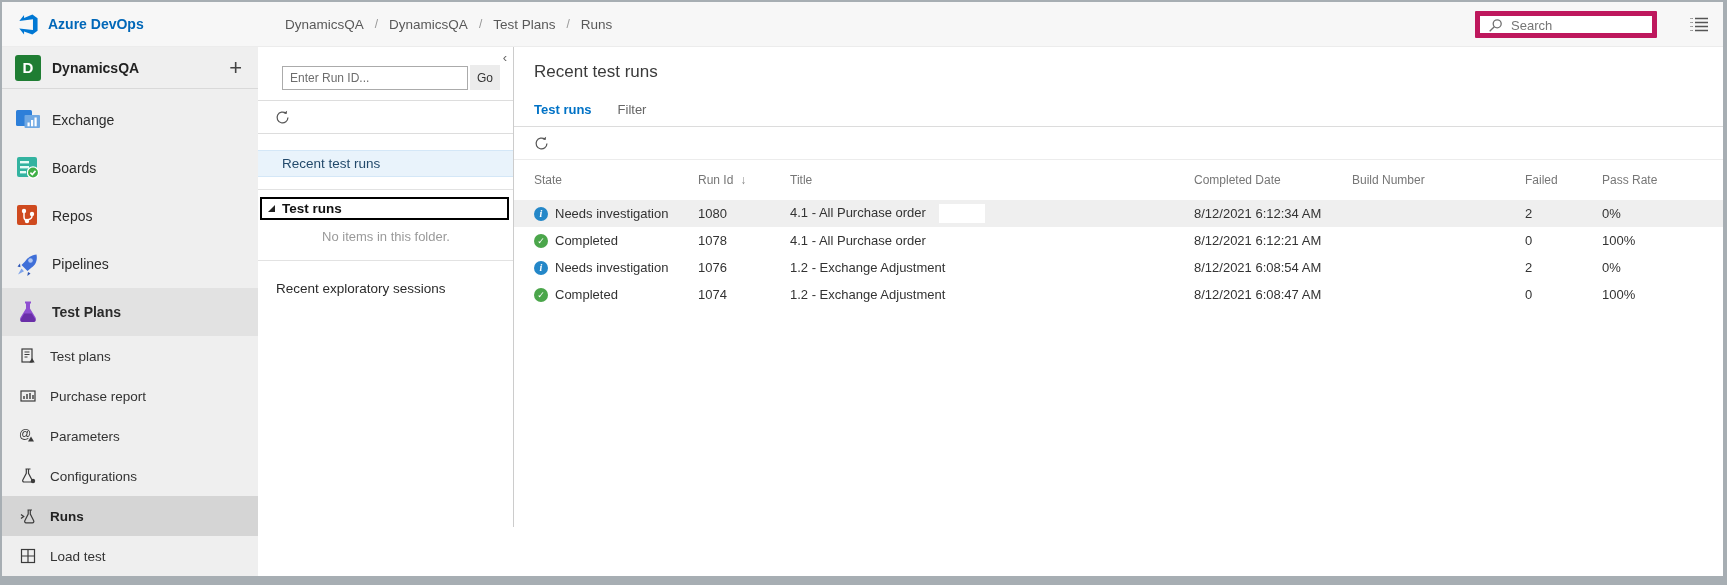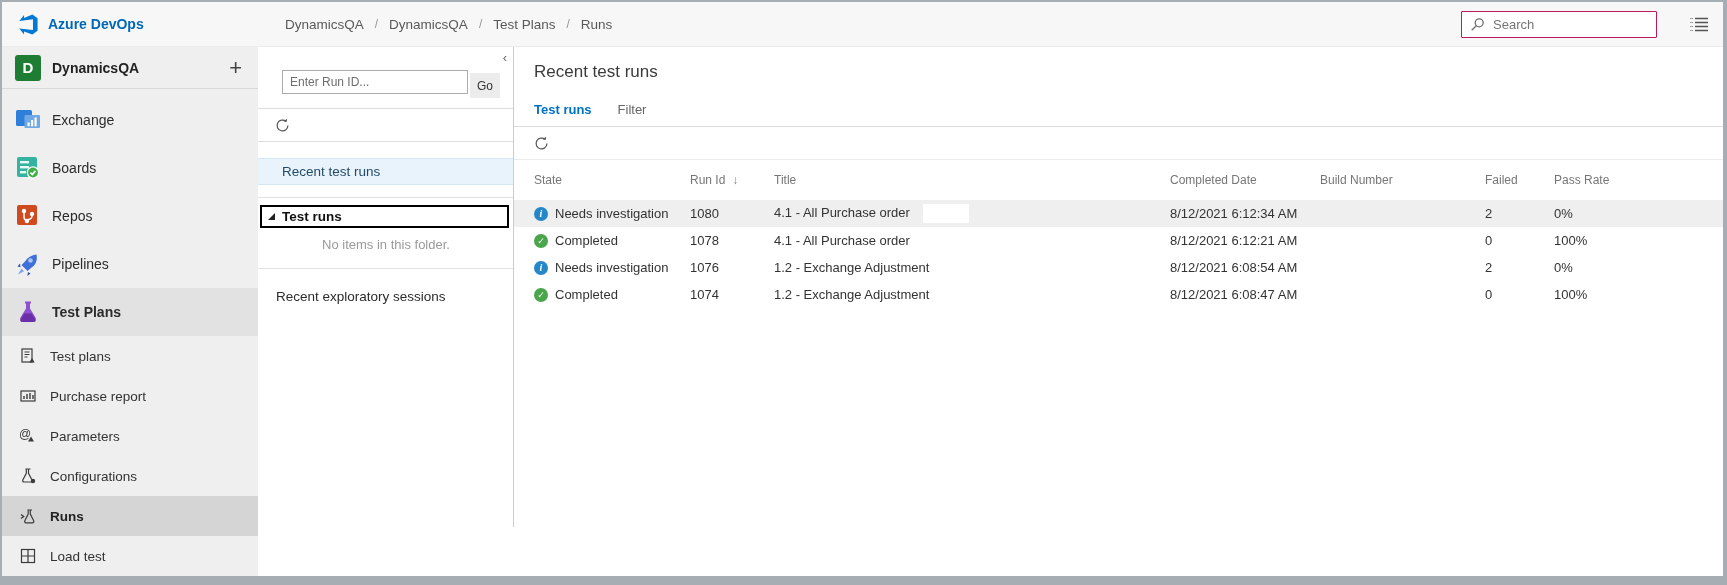--- a/index.html
+++ b/index.html
@@ -11,21 +11,21 @@
     background:#fff; display:flex; flex-direction:column;
   }
   
   .topbar { height:45px; flex-shrink:0; background:#f7f7f7; display:flex; align-items:center; border-bottom:1px solid #ececec; }
   .topbar-left { width:256px; flex-shrink:0; display:flex; align-items:center; padding-left:14px; }
   .brand { font-size:14px; font-weight:bold; color:#0067b8; margin-left:9px; }
   .breadcrumb { flex:1; display:flex; align-items:center; padding-left:27px; font-size:13.5px; color:#595959; }
   .crumb { cursor:pointer; }
   .crumb-sep { color:#979797; margin:0 11px; font-size:12px; }
   .topbar-right { display:flex; align-items:center; margin-right:14px; }
-  .search-box { width:196px; height:27px; background:#fff; border:1px solid #be185d; border-radius:1px; display:flex; align-items:center; padding:0 8px; cursor:text; }
+  .search-box { width:182px; height:27px; background:#fff; border:5px solid #be185d; border-radius:1px; display:flex; align-items:flex-end; padding:0 8px; cursor:text; }
   .search-ph { color:#757575; font-size:13px; margin-left:8px; }
   .list-btn { margin-left:32px; cursor:pointer; display:flex; align-items:center; }
 
   
   .bodyrow { flex:1; display:flex; min-height:0; }
 
   
   .sidebar { width:256px; flex-shrink:0; background:#efefef; display:flex; flex-direction:column; }
   .project-row { height:49px; display:flex; align-items:center; padding:0 16px 0 13px; border-bottom:1px solid #d9d9d9; cursor:pointer; }
   .project-avatar { width:26px; height:26px; border-radius:3px; background:#1f7d33; color:#fff; font-weight:bold; font-size:15px; display:flex; align-items:center; justify-content:center; }
@@ -39,42 +39,42 @@
   .sub-item .ic { width:18px; height:18px; margin-right:13px; display:flex; align-items:center; justify-content:center; }
   .sub-item.active { background:#d5d5d5; font-weight:600; color:#222; }
 
   
   .panel { width:256px; flex-shrink:0; background:#fff; position:relative; }
   .panel::after { content:""; position:absolute; right:0; top:0; height:480px; width:1px; background:#ccc; }
   .panel-collapse { position:absolute; top:4px; right:7px; color:#666; font-size:13px; cursor:pointer; line-height:14px; }
   .runid-row { display:flex; align-items:center; margin:18px 14px 0 16px;padding-left:8px; }
   .runid-input { flex:1; height:24px; border:1px solid #ababab; font-size:12px; padding:0 7px; color:#333; font-family:"Liberation Sans",sans-serif; outline:none; min-width:0; }
   .runid-input::placeholder { color:#6d6d6d; }
-  .go-btn { width:30px; height:25px; margin-left:2px; background:#ececec; border:none; font-size:12px; color:#333; cursor:pointer; font-family:"Liberation Sans",sans-serif;margin-top:8px; }
+  .go-btn { width:30px; height:25px; margin-left:2px; background:#ececec; border:none; font-size:12px; color:#333; cursor:pointer; font-family:"Liberation Sans",sans-serif; }
   .panel-div { border-bottom:1px solid #ddd; margin-top:10px; }
   .panel-refresh { padding:9px 0 0 17px; cursor:pointer; width:34px; }
   .panel-div2 { border-bottom:1px solid #ddd; margin-top:8px; }
   .selected-item { margin-top:16px; height:27px; background:#e9f3fb; border-top:1px solid #d4e7f7; border-bottom:1px solid #d4e7f7; display:flex; align-items:center; padding-left:24px; font-size:13.5px; color:#234a6b; cursor:pointer; }
   .panel-div3 { border-bottom:1px solid #e2e2e2; margin-top:12px; }
   .tree-root { margin:7px 5px 0 2px; height:23px; border:2px solid #000; display:flex; align-items:center; padding-left:6px; font-size:13.5px; font-weight:bold; color:#111; cursor:pointer; }
   .tri { width:0; height:0; border-left:7px solid transparent; border-bottom:7px solid #222; margin-right:7px; }
   .empty-text { margin-top:9px; text-align:center; font-size:13px; color:#9a9a9a; }
   .panel-div4 { border-bottom:1px solid #e2e2e2; margin-top:16px; }
   .exploratory { margin-top:20px; padding-left:18px; font-size:13.5px; color:#2b2b2b; cursor:pointer; }
 
   
   .main { flex:1; min-width:0; background:#fff; }
   .main-title { margin:15px 0 0 20px; font-size:17px; color:#3b3b3b; }
   .tabs { display:flex; margin:20px 0 0 20px; font-size:13px; gap:26px; }
   .tab { color:#666; cursor:pointer; }
   .tab.active { color:#0072c6; font-weight:bold; }
   .main-div1 { border-bottom:1px solid #dcdcdc; margin-top:9px; }
   .main-refresh { margin:9px 0 0 20px; cursor:pointer; width:30px; }
   .main-div2 { border-bottom:1px solid #ececec; margin-top:8px; }
-  .grid { display:grid; grid-template-columns:156px 84px 396px 150px 165px 69px 1fr; align-items:center; padding-left:20px; }
+  .grid { display:grid; grid-template-columns:156px 84px 396px 150px 165px 69px 1fr; align-items:center; padding-left:20px;gap:8px; }
   .thead { height:40px; color:#767676; font-size:12px; }
   .th { display:flex; align-items:center; cursor:pointer; }
   .sort-arrow { margin-left:7px; color:#8a8a8a; font-size:12px; }
   .trow { height:27px; font-size:13px; color:#333; cursor:pointer; }
   .trow.selected { background:#efefef; }
   .state-cell { display:flex; align-items:center; }
   .state-icon { width:14px; height:14px; border-radius:50%; color:#fff; display:flex; align-items:center; justify-content:center; flex-shrink:0; margin-right:7px; }
   .state-icon.info { background:#2487c8; font-size:10px; font-style:italic; font-weight:bold; font-family:"Liberation Serif",serif; }
   .state-icon.check { background:#4ba64b; font-size:9px; }
   .title-cell { white-space:nowrap; overflow:hidden; }

